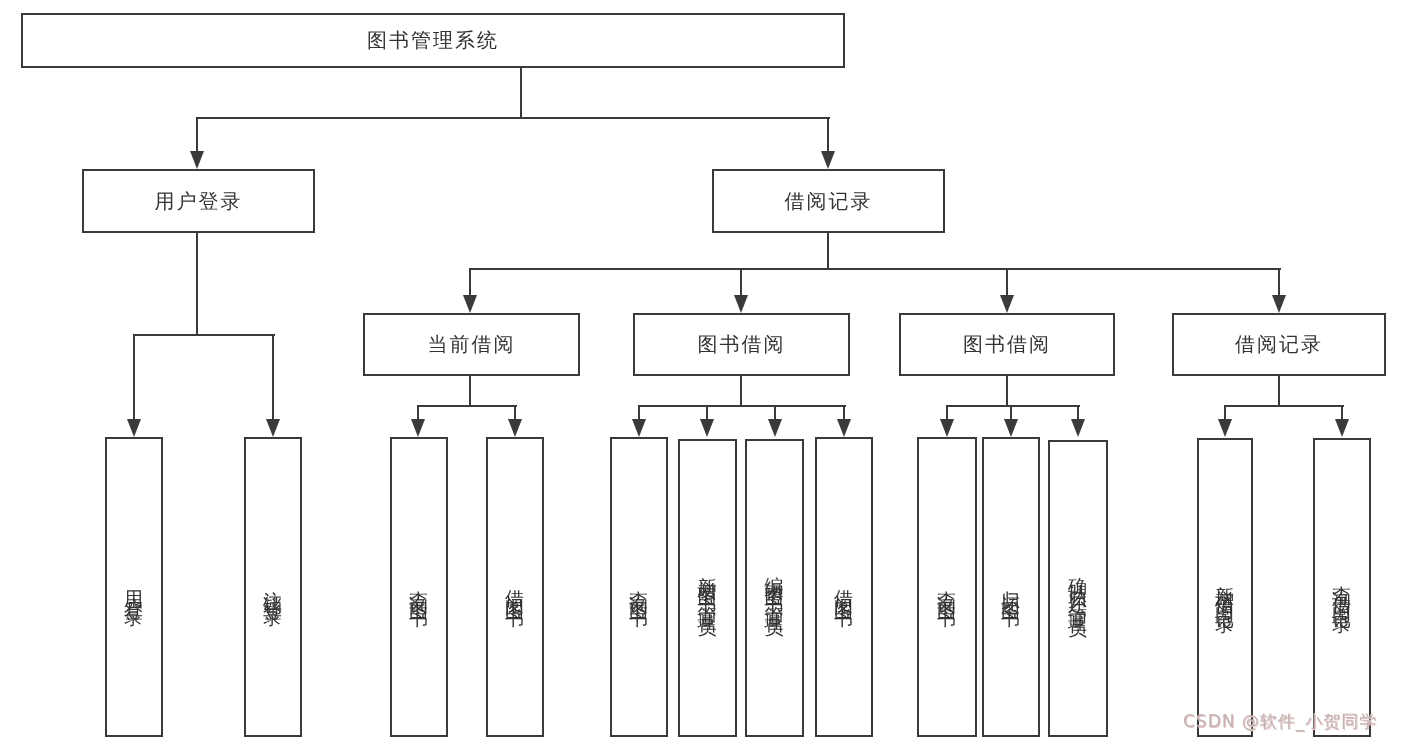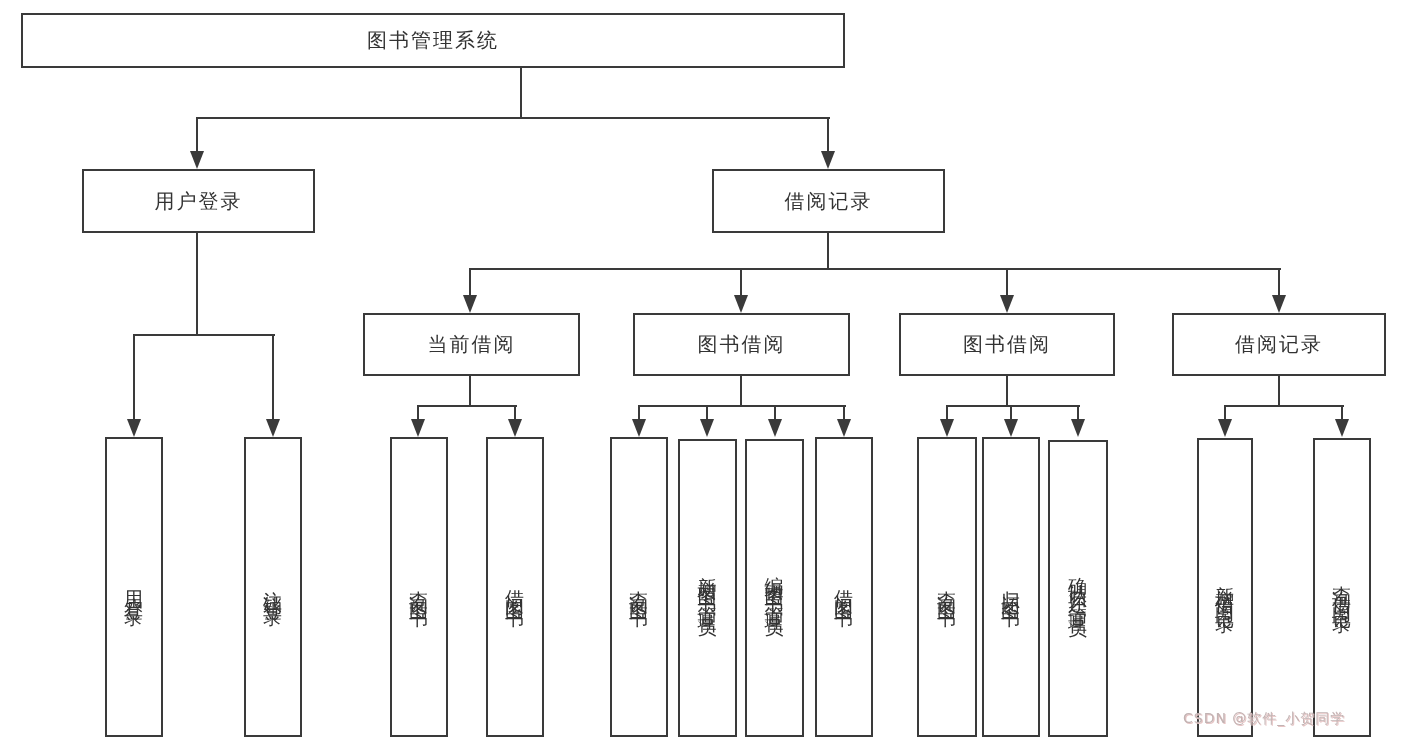--- a/index.html
+++ b/index.html
@@ -33,21 +33,21 @@
   .line{position:absolute;background:#3a3a3a;}
   .arrow{
     position:absolute;width:0;height:0;
     border-left:7px solid transparent;
     border-right:7px solid transparent;
     border-top:18px solid #3a3a3a;
   }
   .watermark{
     position:absolute;
     left:1183px;top:710px;
-    font-size:14px;
+    font-size:17px;
     letter-spacing:1px;
     color:#c2b3b3;
     text-shadow:1px 1px 0 #e7c4c4;
     white-space:nowrap;
     z-index:5;
   }
 </style>
 </head>
 <body>
 

